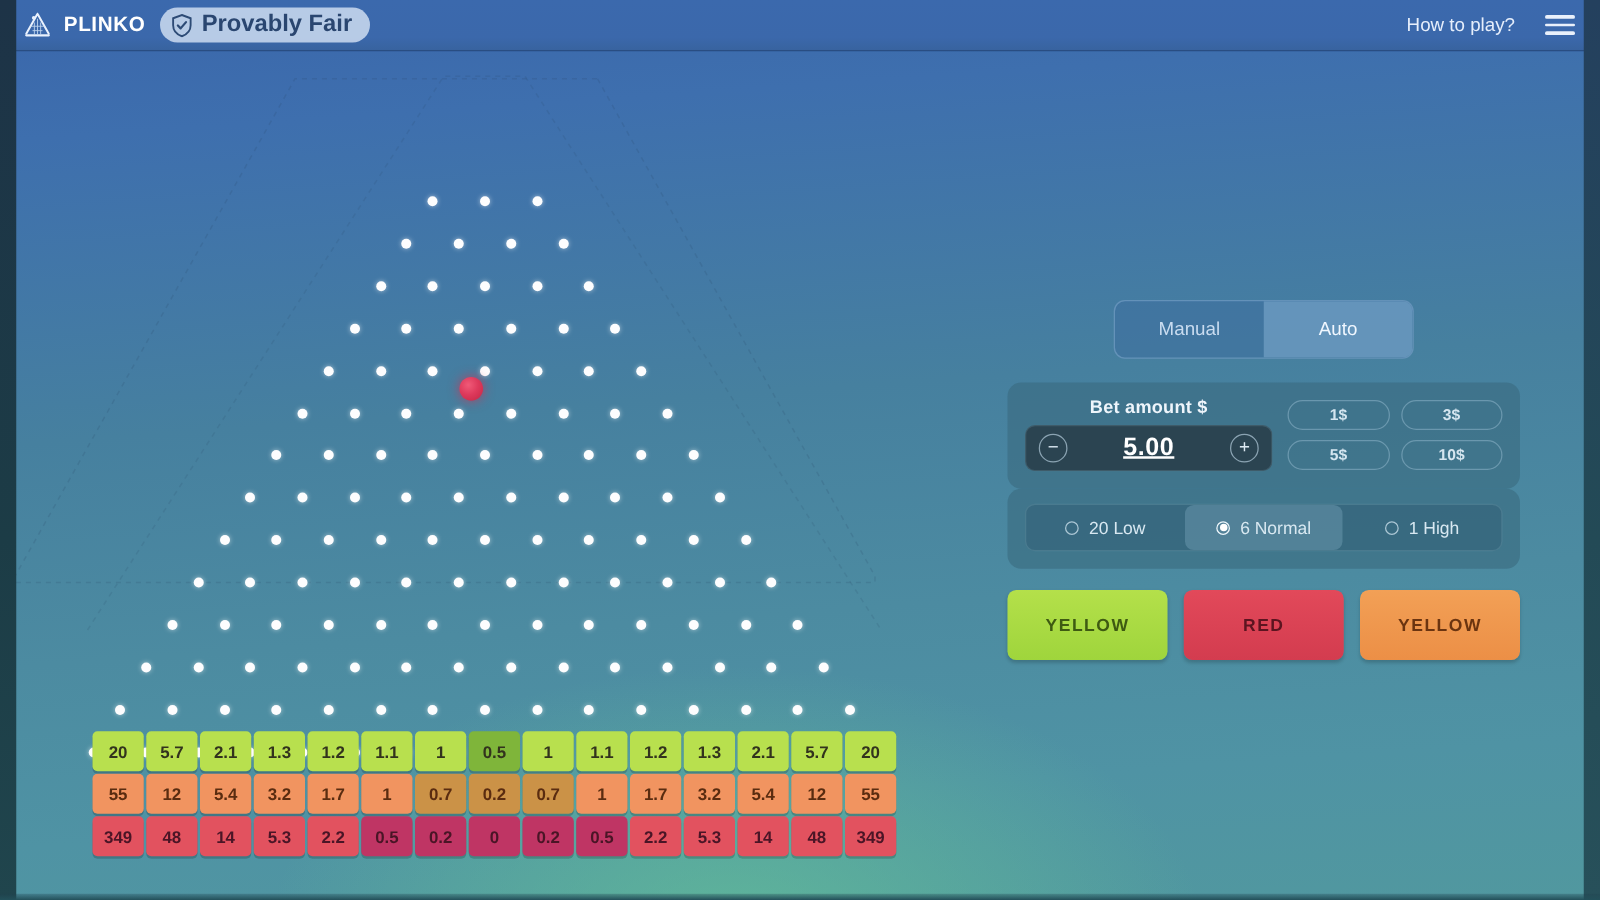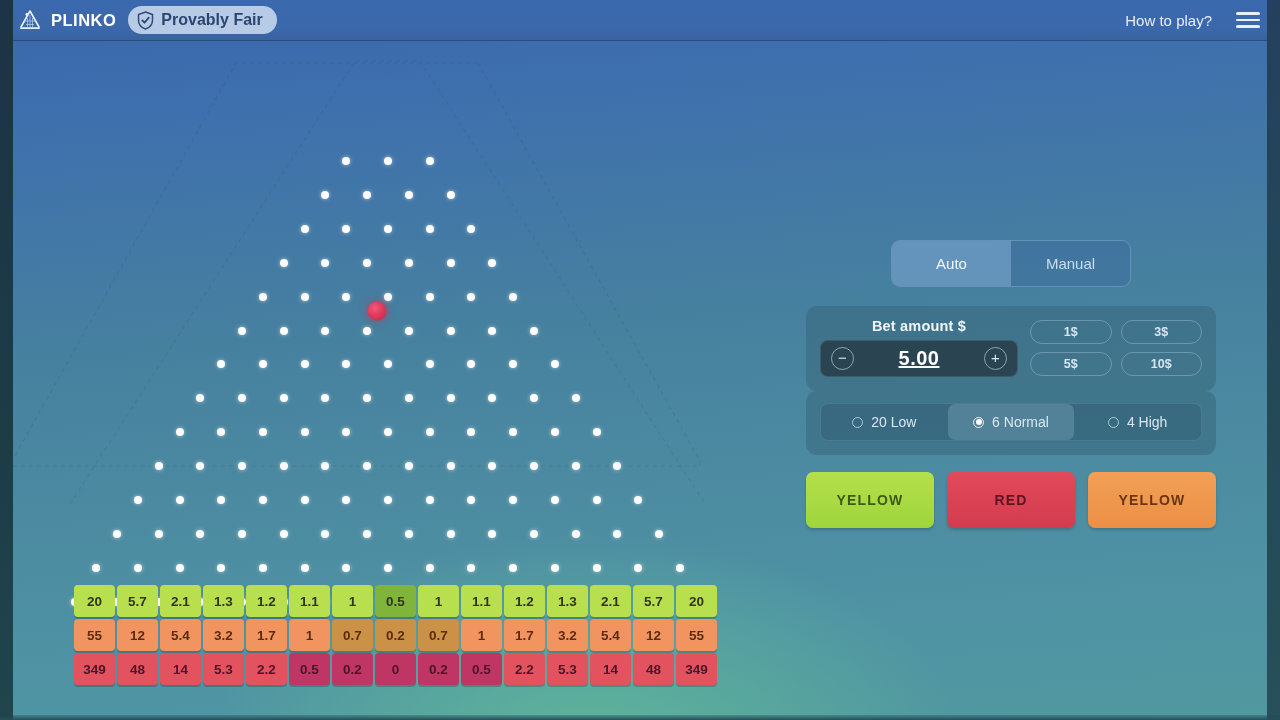--- a/index.html
+++ b/index.html
@@ -46,21 +46,21 @@
   }
   .pf-pill {
     margin-left: 12px;
     display: flex; align-items: center; gap: 7px;
     background: rgba(215,228,245,0.80);
     border-radius: 16px;
     padding: 5px 14px 5px 9px;
     height: 28px;
   }
   .pf-pill .shield { width: 17px; height: 19px; display: block; }
-  .pf-text { color: #2a4670; font-size: 16px; font-weight: bold; }
+  .pf-text { color: #2a4670; font-size: 19px; font-weight: bold; }
   .header-right { margin-left: auto; display: flex; align-items: center; gap: 24px; }
   .how-to { color: #e6eefb; font-size: 15px; font-weight: 500; cursor: pointer; }
   .burger { width: 24px; display: flex; flex-direction: column; gap: 4px; cursor: pointer; }
   .burger i { display:block; height: 2.6px; background: #e9f0fb; border-radius: 2px; }
 
   
   .board {
     position: absolute; left: 0; top: 41px; width: 780px; height: 679px;
   }
   .guide { position: absolute; left: 0; top: 0; width: 780px; height: 560px; opacity: .5; }
@@ -432,22 +432,22 @@
         <div class="cell" style="background: rgb(226, 82, 95);">5.3</div>
         <div class="cell" style="background: rgb(226, 82, 95);">14</div>
         <div class="cell" style="background: rgb(226, 82, 95);">48</div>
         <div class="cell" style="background: rgb(226, 82, 95);">349</div>
       </div>
     </div>
 
   <div class="panel">
 
     <div class="toggle">
+      <div class="seg">Manual</div>
       <div class="seg active">Auto</div>
-      <div class="seg">Manual</div>
     </div>
 
     <div class="card">
       <div class="bet-row">
         <div class="bet-left">
           <div class="bet-label">Bet amount $</div>
           <div class="stepper">
             <span class="step-btn">−</span>
             <span class="bet-value">5.00</span>
             <span class="step-btn">+</span>
@@ -467,21 +467,21 @@
           <div class="popt">
             <span class="radio"></span>
             <span>20 Low</span>
           </div>
           <div class="popt active">
             <span class="radio"></span>
             <span>6 Normal</span>
           </div>
           <div class="popt">
             <span class="radio"></span>
-            <span>4 High</span>
+            <span>1 High</span>
           </div>
         </div>
     </div>
 
     <div class="risk-row" id="risks">
         <div class="risk green">YELLOW</div>
         <div class="risk red">RED</div>
         <div class="risk yellow">YELLOW</div>
       </div>
   </div>

